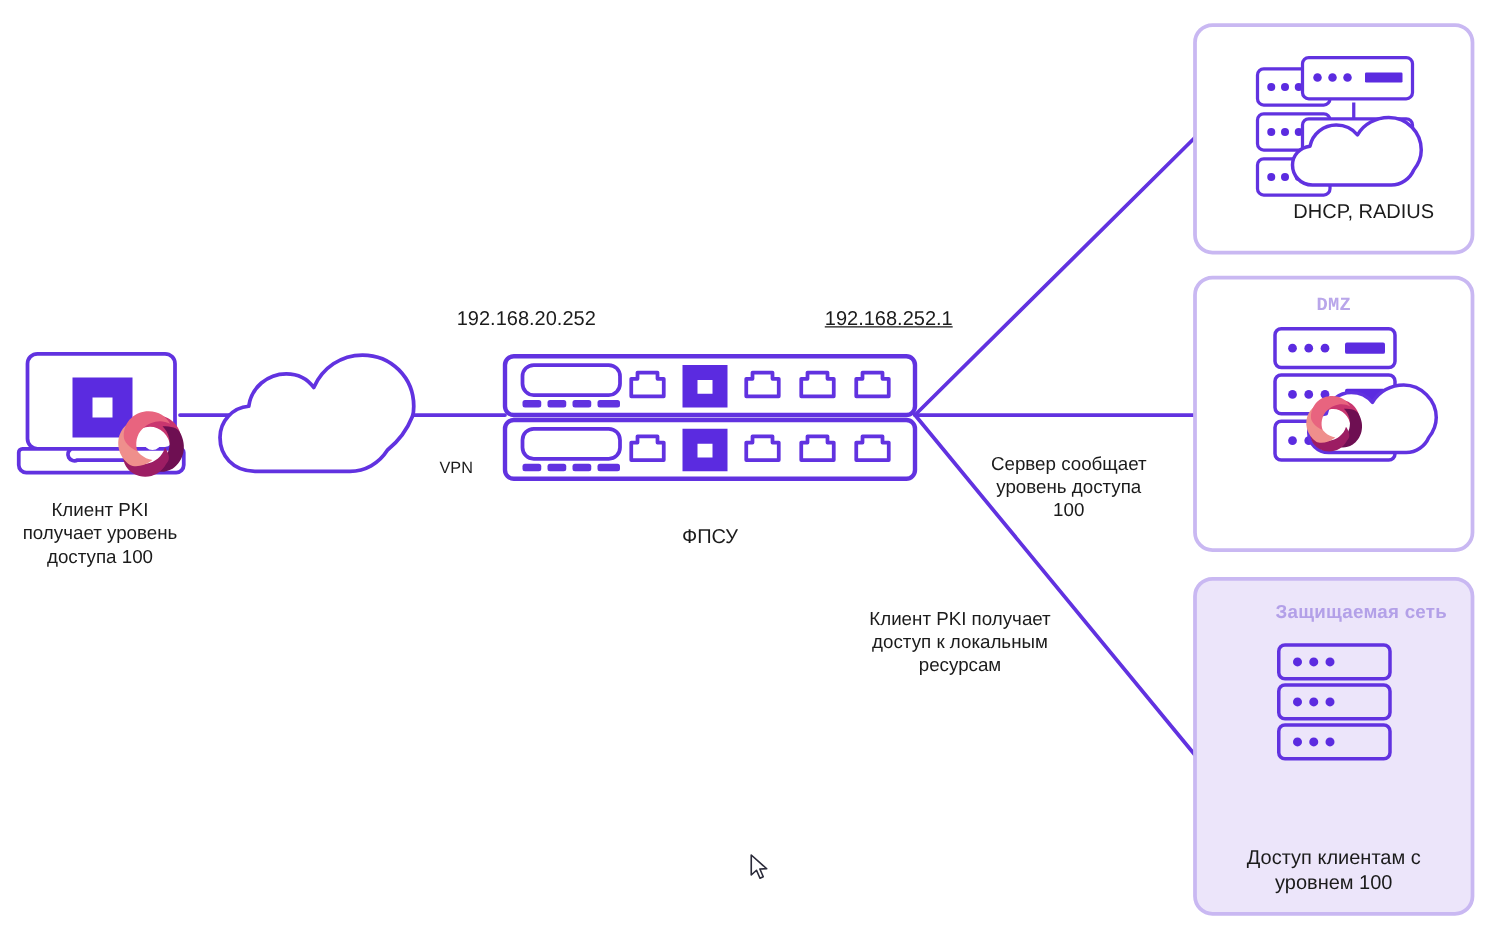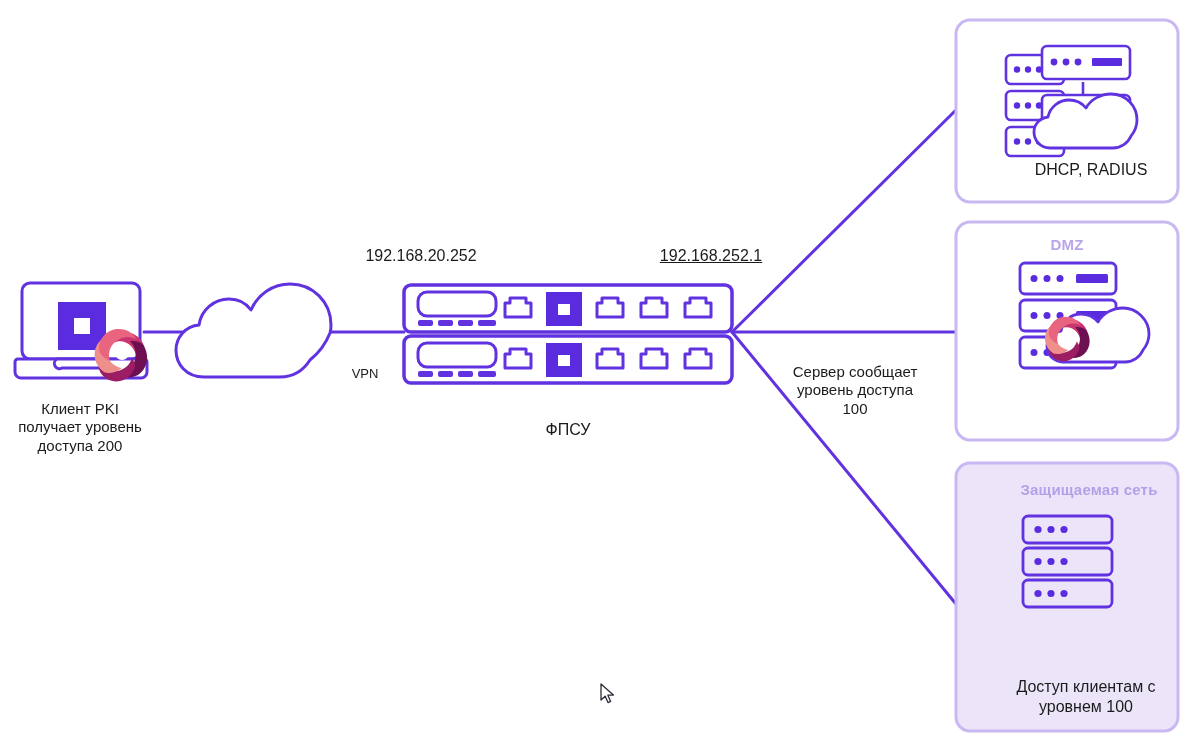--- a/index.html
+++ b/index.html
@@ -57,21 +57,21 @@
         <path d="M20,-8 C26,3 23,15 14,21 C7,25 -1,24 -6,19 C2,19 9,13 11,6 C13,-1 11,-8 6,-13 C13,-13 18,-12 20,-8 Z" fill="#6e0f52"></path>
         <path d="M9,17 C4,27 -8,30 -17,25 C-24,21 -27,13 -25,7 C-22,14 -14,18 -7,17 C0,16 6,11 8,4 C12,10 12,14 9,17 Z" fill="#9c1d63"></path>
         <path d="M-20,18 C-29,12 -32,0 -27,-9 C-23,-16 -16,-19 -9,-18 C-16,-14 -19,-6 -17,1 C-15,8 -9,13 -2,14 C-8,19 -16,20 -20,18 Z" fill="#ef8f8c"></path>
         <path d="M-25,-5 C-25,-17 -16,-25 -5,-25 C3,-25 9,-21 12,-15 C5,-19 -4,-17 -10,-11 C-15,-6 -16,1 -14,7 C-21,4 -25,-1 -25,-5 Z" fill="#e8647f"></path>
         <circle cx="-2" cy="-1" r="7" fill="#ffffff"></circle>
       </g>
     </g>
   </svg>
   <div class="txt t15" style="left:0px;top:400px;width:160px;">Клиент PKI
 получает уровень
-доступа 200</div>
+доступа 100</div>
 
   <svg class="layer">
     <path d="M204 377
              C186 377 176 364 176 350
              C176 337 186 326 199 325
              C201 310 214 299 229 299
              C238 299 246 303 251 310
              C258 294 273 284 290 284
              C313 284 331 302 331 325
              C331 328 331 330 330 333
@@ -210,21 +210,21 @@
 
     <g transform="translate(1070,338) scale(0.85)">
       <path d="M0,-22 C12,-22 21,-13 21,-2 C21,6 16,12 9,14 C14,7 13,-2 7,-8 C2,-13 -5,-14 -11,-11 C-8,-18 -4,-22 0,-22 Z" fill="#c9366f"></path>
       <path d="M20,-8 C26,3 23,15 14,21 C7,25 -1,24 -6,19 C2,19 9,13 11,6 C13,-1 11,-8 6,-13 C13,-13 18,-12 20,-8 Z" fill="#6e0f52"></path>
       <path d="M9,17 C4,27 -8,30 -17,25 C-24,21 -27,13 -25,7 C-22,14 -14,18 -7,17 C0,16 6,11 8,4 C12,10 12,14 9,17 Z" fill="#9c1d63"></path>
       <path d="M-20,18 C-29,12 -32,0 -27,-9 C-23,-16 -16,-19 -9,-18 C-16,-14 -19,-6 -17,1 C-15,8 -9,13 -2,14 C-8,19 -16,20 -20,18 Z" fill="#ef8f8c"></path>
       <path d="M-25,-5 C-25,-17 -16,-25 -5,-25 C3,-25 9,-21 12,-15 C5,-19 -4,-17 -10,-11 C-15,-6 -16,1 -14,7 C-21,4 -25,-1 -25,-5 Z" fill="#e8647f"></path>
       <circle cx="-2" cy="-1" r="7" fill="#ffffff"></circle>
     </g>
   </svg>
-  <div class="txt zone-title" style="left:956px;top:236px;width:222px;">DMZ</div>
+  <div class="txt zone-title" style="left:956px;top:236px;width:222px;font-family:Liberation Mono, monospace;">DMZ</div>
 
   <svg class="layer">
     <rect x="956" y="463" width="222" height="268" rx="14" ry="14" fill="#ece5fa" stroke="#c9b8f2" stroke-width="3"></rect>
     <g>
       <rect x="1023" y="516" width="89" height="27" rx="5" fill="#ece5fa" stroke="#6132e0" stroke-width="2.8"></rect>
       <g fill="#5b2be0">
           <circle cx="1038" cy="529.5" r="3.6"></circle>
           <circle cx="1051" cy="529.5" r="3.6"></circle>
           <circle cx="1064" cy="529.5" r="3.6"></circle>
         </g>
@@ -236,24 +236,27 @@
         </g>
       <rect x="1023" y="580" width="89" height="27" rx="5" fill="#ece5fa" stroke="#6132e0" stroke-width="2.8"></rect>
       <g fill="#5b2be0">
           <circle cx="1038" cy="593.5" r="3.6"></circle>
           <circle cx="1051" cy="593.5" r="3.6"></circle>
           <circle cx="1064" cy="593.5" r="3.6"></circle>
         </g>
     </g>
   </svg>
   <div class="txt zone-title strong" style="left:956px;top:481px;width:266px;">Защищаемая сеть</div>
-  <div class="txt t16" style="left:956px;top:677px;width:222px;padding-left:19px;">Доступ клиентам с
+  <div class="txt t16" style="left:956px;top:677px;width:222px;">Доступ клиентам с
 уровнем 100</div>
 
   <div class="txt t15" style="left:768px;top:363px;width:174px;">Сервер сообщает
 уровень доступа
 100</div>
+  <div class="txt t15" style="left:670px;top:487px;width:196px;">Клиент PKI получает
+доступ к локальным
+ресурсам</div>
 
   <svg id="cursor" viewBox="0 0 16 22">
     <path d="M1 1 L1 17 L5.2 13.2 L8 19.6 L10.6 18.4 L7.9 12.2 L13.4 12 Z" fill="#ffffff" stroke="#2b2b3a" stroke-width="1.3" stroke-linejoin="round"></path>
   </svg>
 
 </div>
 
 </body></html>

